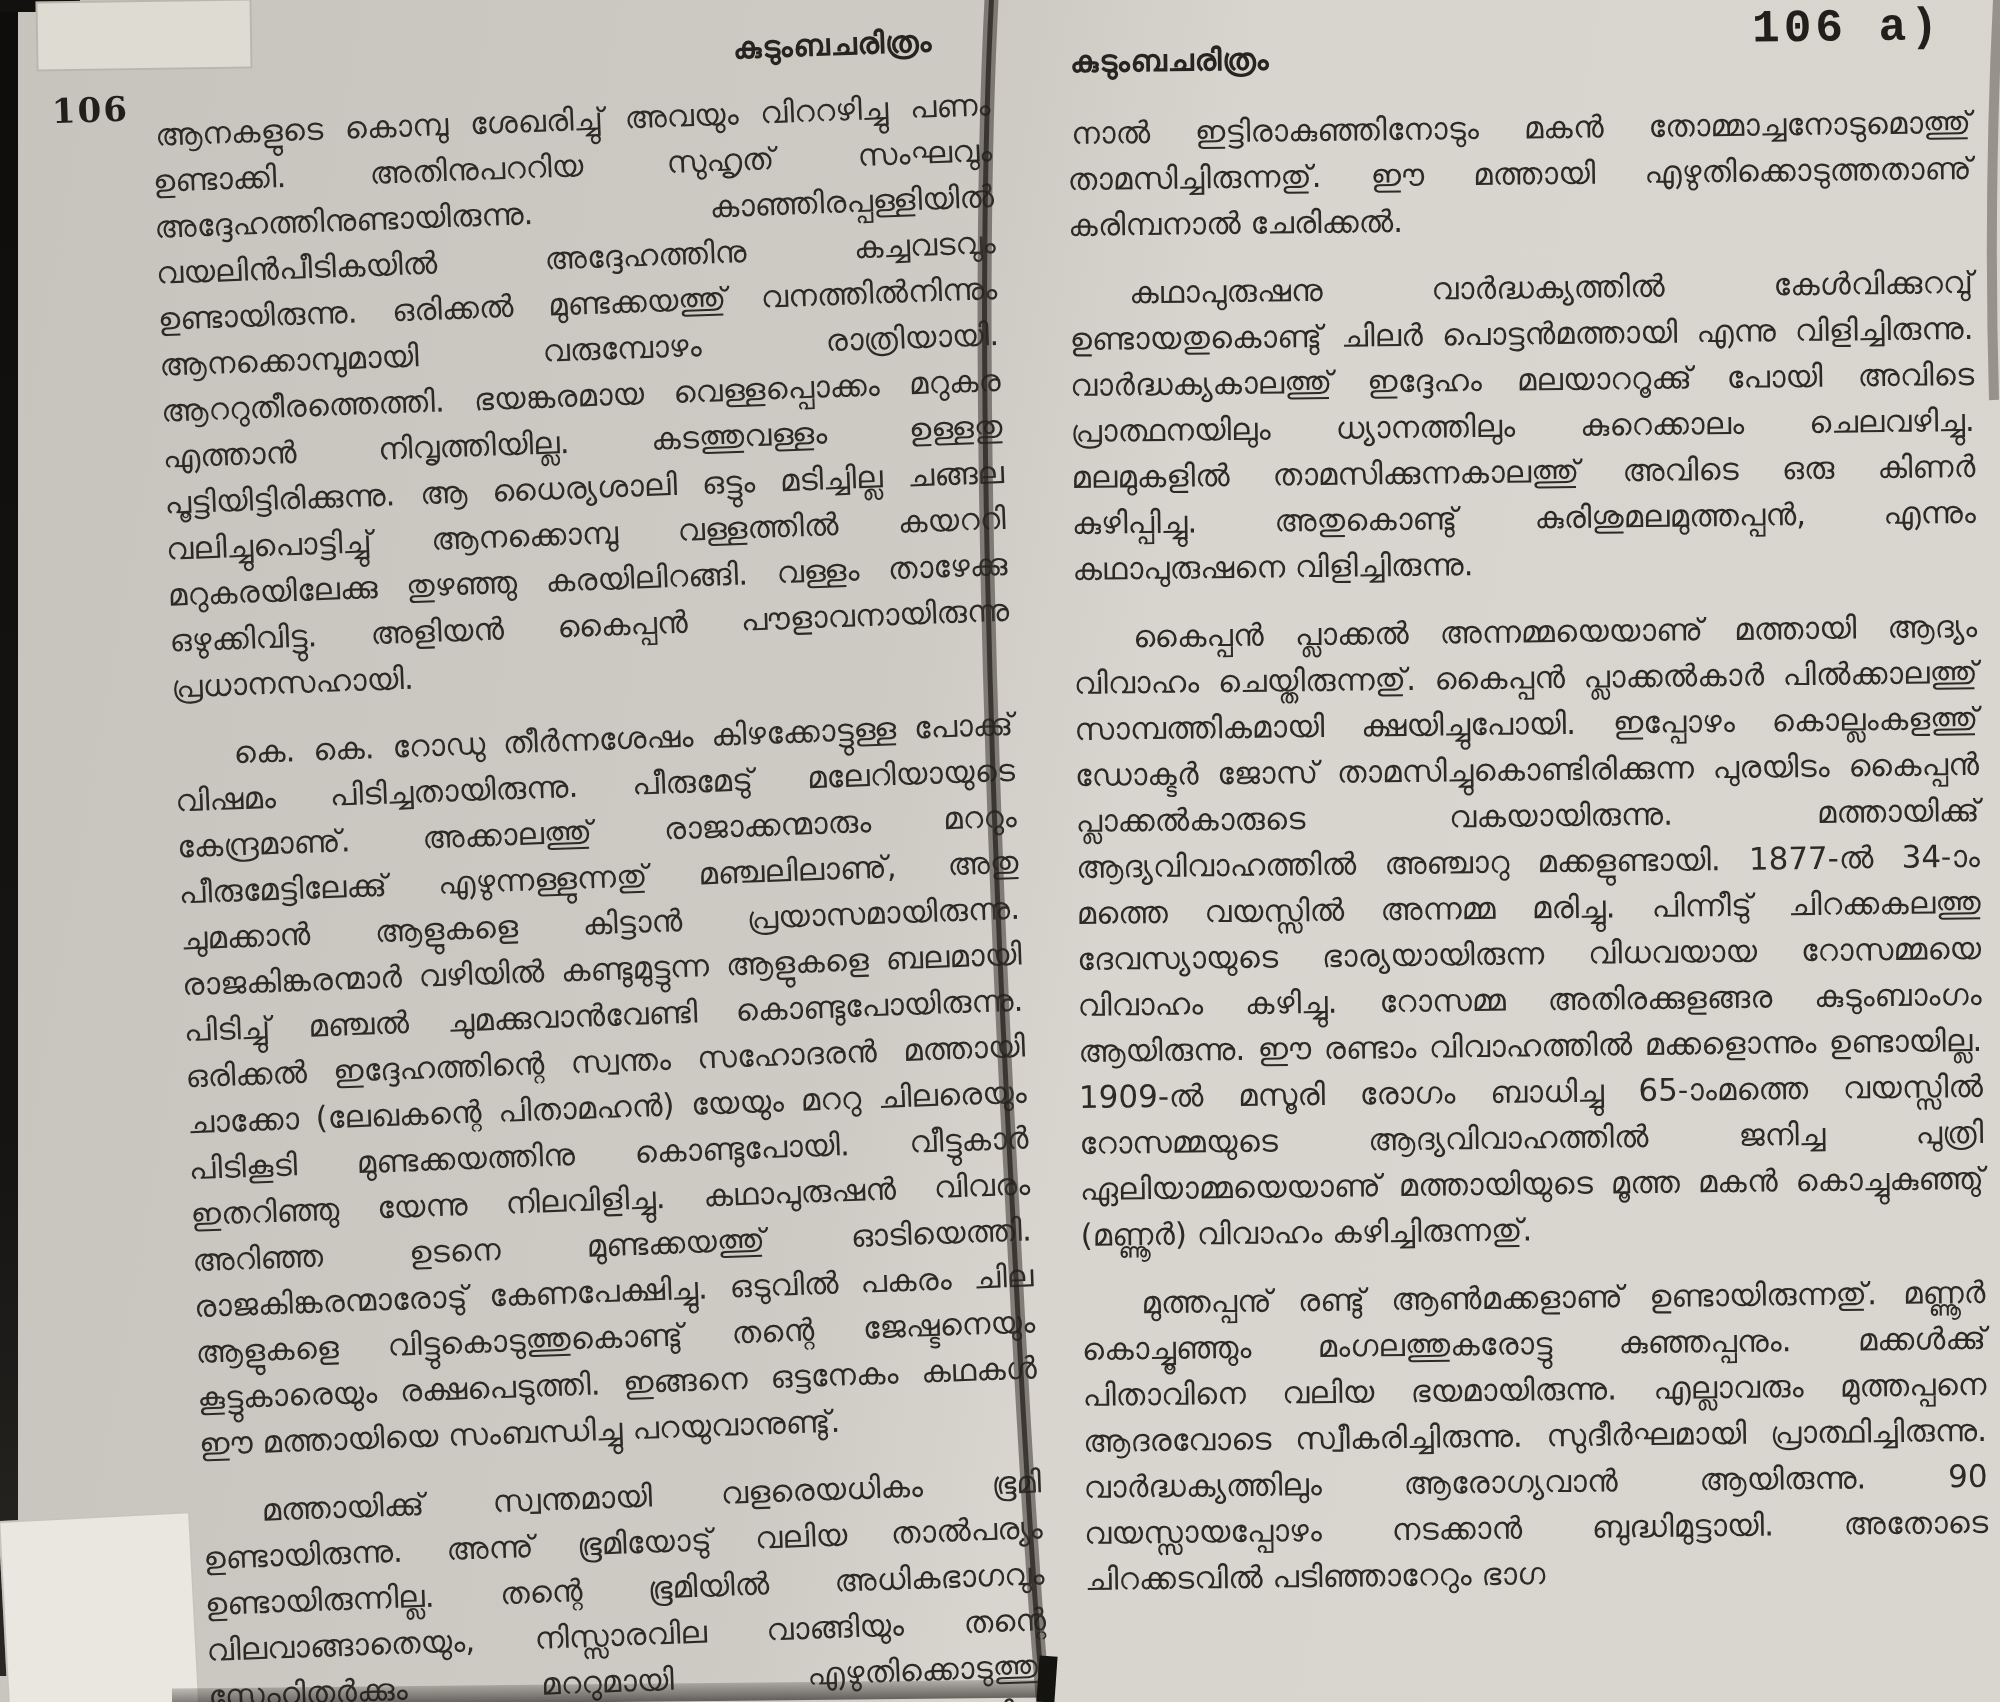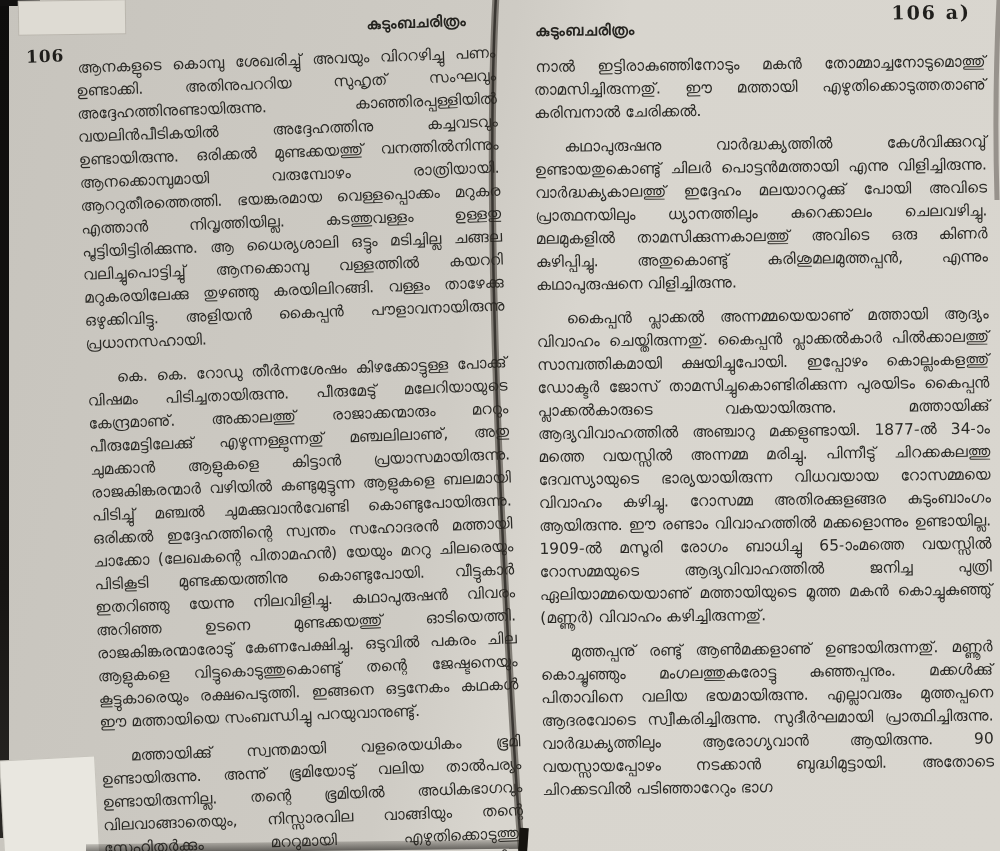--- a/index.html
+++ b/index.html
@@ -100,22 +100,23 @@
   .page-number-left {
     position: absolute;
     left: 26px; top: 46px;
     font-size: 17px;
     letter-spacing: 1px;
     transform: rotate(-2deg);
   }
   .page-number-right {
     position: absolute;
     right: 14px; top: -16px;
-    font-size: 19px;
+    font-size: 23px;
     letter-spacing: 2px;
+    font-family: Liberation Mono, monospace;
   }
 
   .page-body {
     margin-top: 13px;
     font-size: 15.5px;
     line-height: 23px;
     text-align: justify;
     color: #2b2a26;
   }
   .page-body p {

